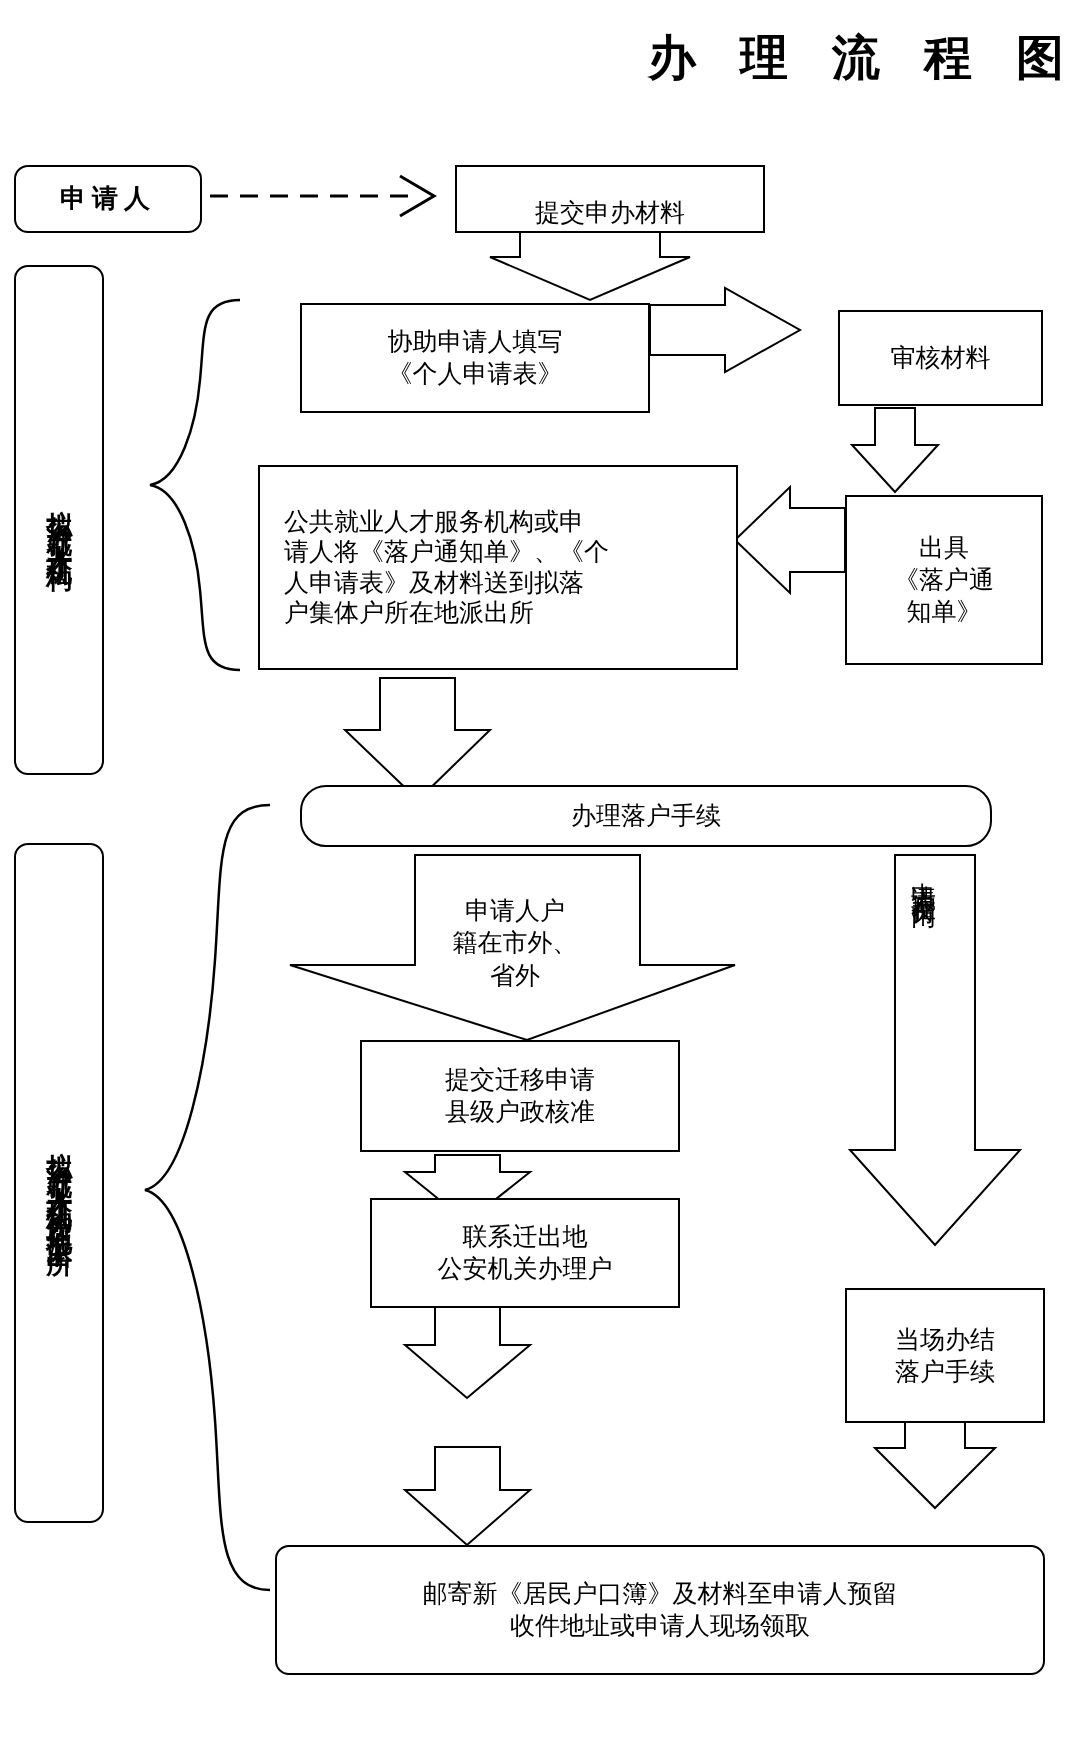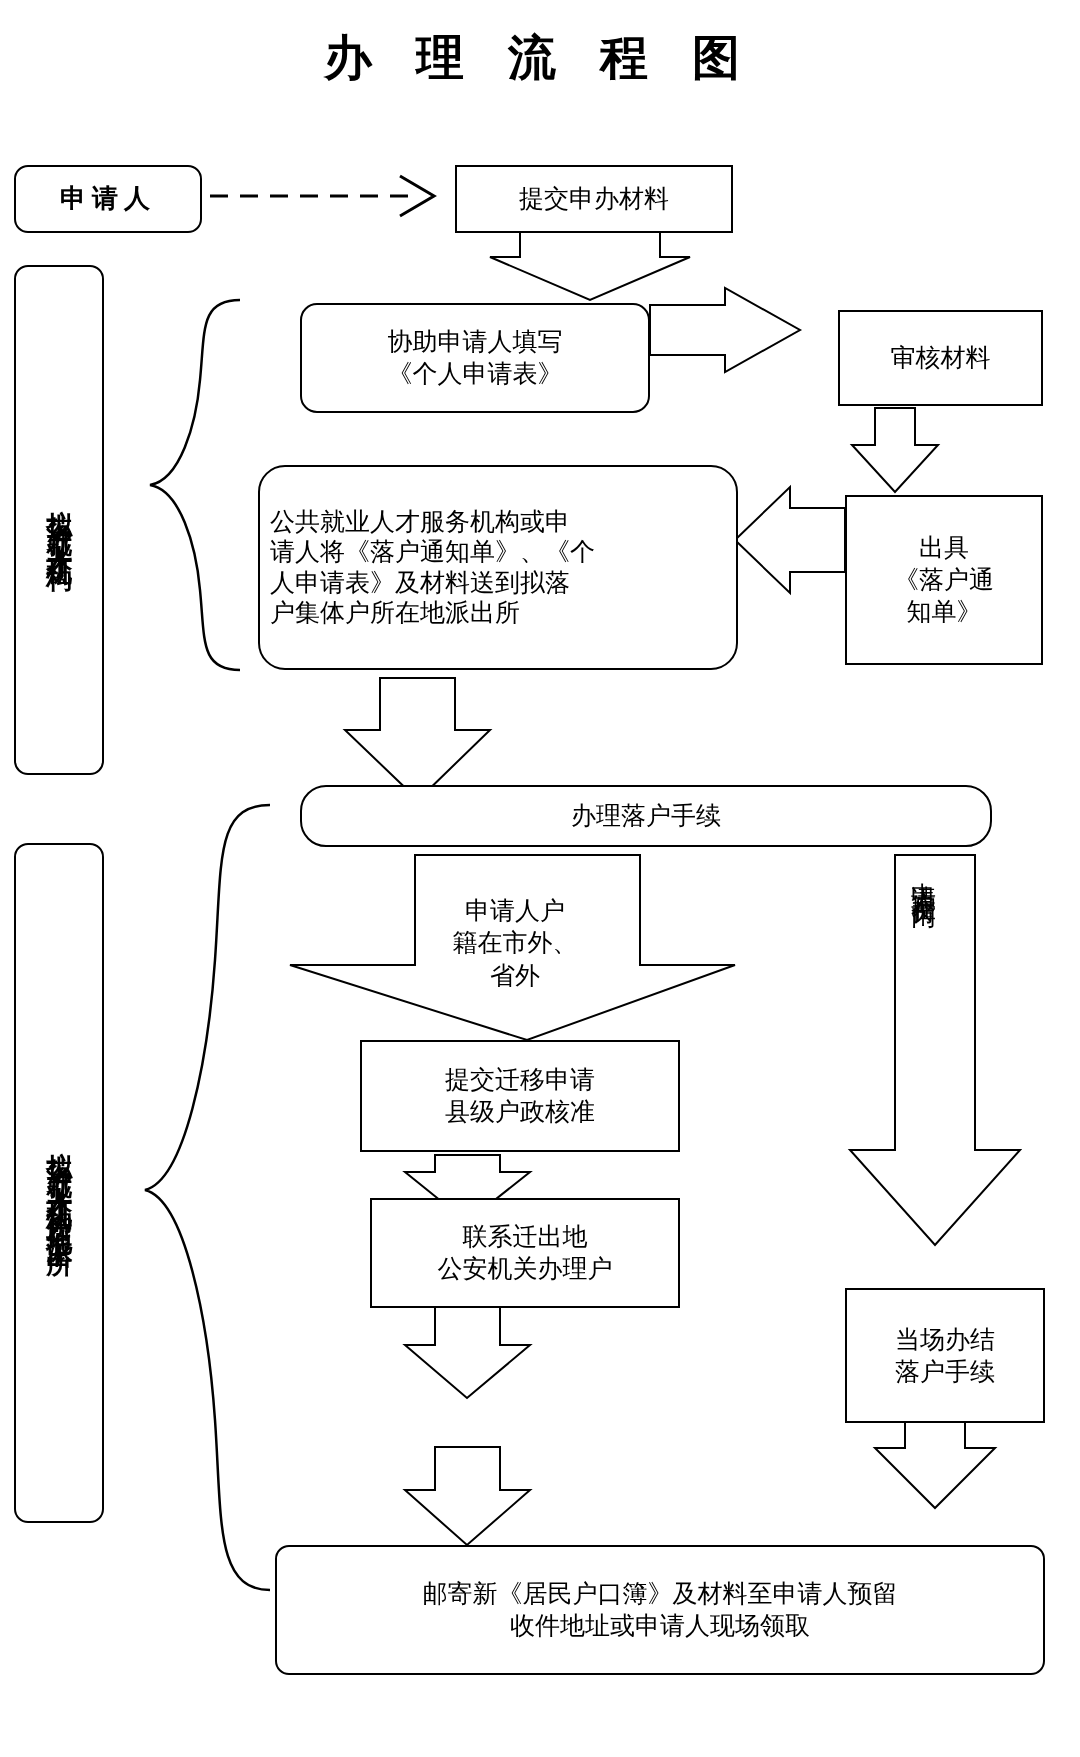--- a/index.html
+++ b/index.html
@@ -19,21 +19,21 @@
     position: absolute;
     left: 0; top: 0;
     width: 1080px;
     height: 1757px;
   }
   .title {
     position: absolute;
     left: 0;
     top: 26px;
     width: 1080px;
-    text-align: center;
+    text-align: right;
     font-size: 48px;
     font-weight: bold;
     letter-spacing: 16px;
     font-family: "Liberation Serif", "DejaVu Serif", serif;
   }
   .box {
     position: absolute;
     box-sizing: border-box;
     border: 2px solid #000;
     background: #ffffff;
@@ -168,40 +168,40 @@
   </div>
 
   <div class="vtext" style="left:14px; top:265px; width:90px; height:510px;">
     <span>拟落户就业人才机构</span>
   </div>
 
   <div class="vtext" style="left:14px; top:843px; width:90px; height:680px;">
     <span>拟落户就业人才机构所在地派出所</span>
   </div>
 
-  <div class="box" style="left:455px; top:165px; width:278px; height:68px;">
+  <div class="box" style="left:455px; top:165px; width:310px; height:68px;align-items:flex-end;">
     <span>提交申办材料</span>
   </div>
 
-  <div class="box" style="left:300px; top:303px; width:350px; height:110px;border-radius:17px;">
+  <div class="box" style="left:300px; top:303px; width:350px; height:110px;">
     <span>协助申请人填写
 《个人申请表》</span>
   </div>
 
   <div class="box" style="left:838px; top:310px; width:205px; height:96px;">
     <span>审核材料</span>
   </div>
 
   <div class="box" style="left:845px; top:495px; width:198px; height:170px;">
     <span>出具
 《落户通
 知单》</span>
   </div>
 
-  <div class="box tight" style="left:258px; top:465px; width:480px; height:205px; text-align:left; justify-content:flex-start; padding-left:10px;border-radius:27px;">
+  <div class="box tight" style="left:258px; top:465px; width:480px; height:205px; text-align:left; justify-content:flex-start; padding-left:24px;">
     <span>公共就业人才服务机构或申
 请人将《落户通知单》、《个
 人申请表》及材料送到拟落
 户集体户所在地派出所</span>
   </div>
 
   <div class="box" style="left:300px; top:785px; width:692px; height:62px;border-radius:26px;">
     <span>办理落户手续</span>
   </div>
 

